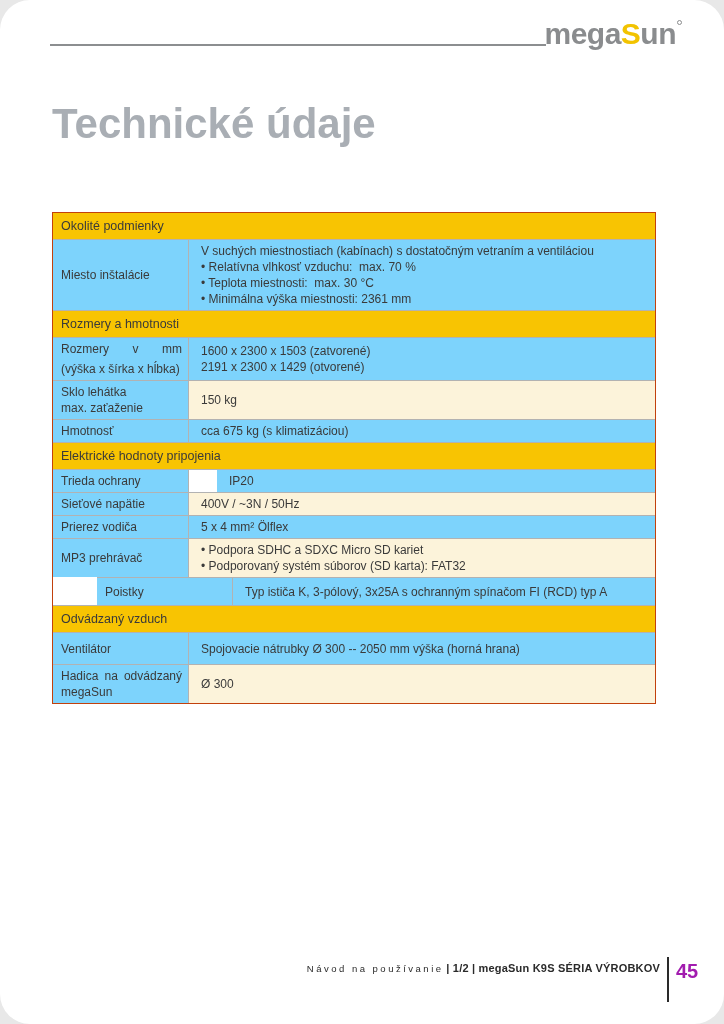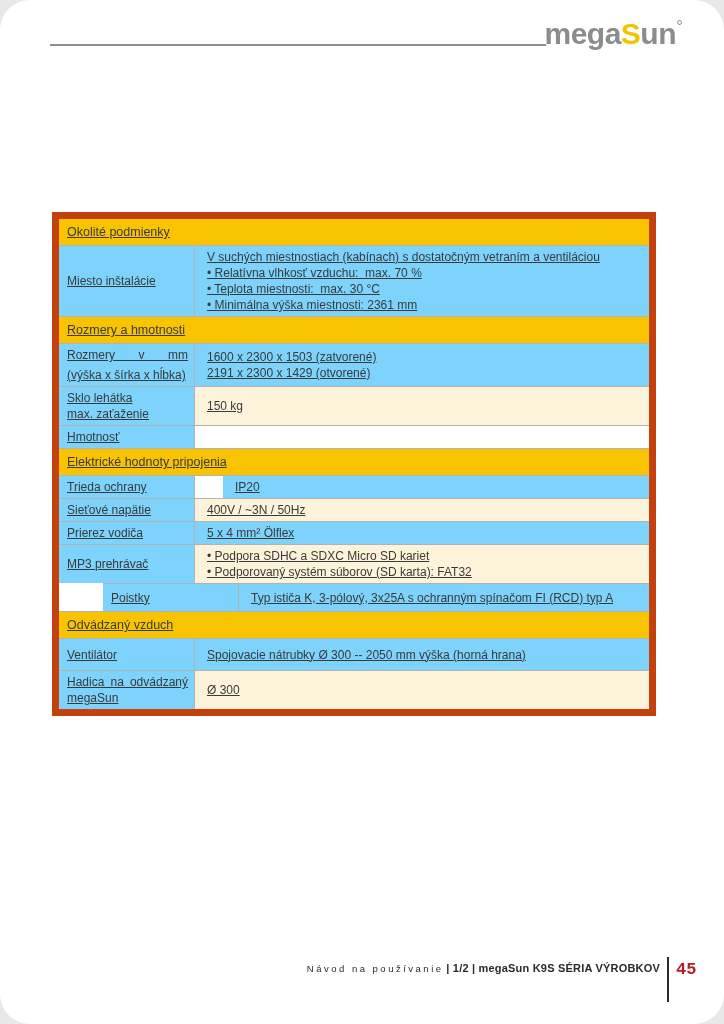--- a/index.html
+++ b/index.html
@@ -13,21 +13,21 @@
   
   .header-rule { position:absolute; left:50px; top:44px; width:496px; height:2px; background:#8c8e90; }
   .logo { position:absolute; top:17px; right:42px; font-size:30px; font-weight:bold; color:#8a8c8e; letter-spacing:-0.5px; white-space:nowrap; }
   .logo .logo-s { color:#f2c300; }
   .logo .tm-dot { display:inline-block; width:5px; height:5px; border:1.4px solid #8a8c8e; border-radius:50%; vertical-align:top; margin:3px 0 0 1px; }
 
   
   .doc-title { position:absolute; left:52px; top:100px; font-size:42px; font-weight:bold; color:#a9aeb4; }
 
   
-  .ttable { position:absolute; left:52px; top:212px; width:604px; border:7px solid #c2410c; font-size:12px; line-height:16px;text-decoration:underline; }
+  .ttable { position:absolute; left:52px; top:212px; width:604px; border:1px solid #c2410c; font-size:12px; line-height:16px; }
   .ttable > div + div { border-top:1px solid #b2b2b2; }
   .sec-header { background:#f8c402; color:#3a3a3a; padding:5px 8px; font-size:12.5px; }
   .trow { display:flex; align-items:stretch; }
   .tlabel {
     width:136px; background:#7dd3fc; padding:3px 6px 3px 8px;
     border-right:1px solid #b2b2b2; display:flex; flex-direction:column; justify-content:center;
   }
   .tlabel.split { justify-content:space-between; }
   .just-line { text-align:justify; text-align-last:justify; }
   .tvalue { flex:1; padding:3px 8px 3px 12px; display:flex; flex-direction:column; justify-content:center; background:#7dd3fc; }
@@ -44,31 +44,32 @@
   .r-mp3       { min-height:38px; }
   .r-poistky   { min-height:28px;margin-left:44px; }
   .r-ventilator{ min-height:32px; }
   .r-hadica    { min-height:33px; }
 
   
   .footer-text { position:absolute; top:962px; right:64px; white-space:nowrap; font-size:10px; color:#2a2a2a; }
   .footer-text .spaced { letter-spacing:2.5px; font-size:9.5px; }
   .footer-text .bold-part { font-weight:bold; font-size:11px; letter-spacing:0.2px; }
   .footer-bar { position:absolute; left:667px; top:957px; width:2px; height:45px; background:#2a2a2a; }
-  .page-number { position:absolute; left:676px; top:960px; font-size:17px; font-weight:bold; color:#b91c1c;font-family:Liberation Mono, monospace; }
+  .page-number { position:absolute; left:676px; top:960px; font-size:20px; font-weight:bold; color:#a21caf; }
 </style>
 </head>
 <body>
 
 <div class="page">
 
   <div class="header-rule"></div>
 
   <div class="logo"><span>mega</span><span class="logo-s">S</span><span>un</span><span class="tm-dot"></span></div>
 
+  <h1 class="doc-title">Technické údaje</h1>
 
   <div class="ttable">
 
     <div class="sec-header">Okolité podmienky</div>
     <div class="trow r-miesto">
       <div class="tlabel">
         <div>Miesto inštalácie</div>
       </div>
       <div class="tvalue">
         <div>V suchých miestnostiach (kabínach) s dostatočným vetraním a ventiláciou</div>
@@ -94,20 +95,23 @@
         <div>Sklo lehátka</div>
         <div>max. zaťaženie</div>
       </div>
       <div class="tvalue shade">
         <div>150 kg</div>
       </div>
     </div>
     <div class="trow r-hmotnost">
       <div class="tlabel">
         <div>Hmotnosť</div>
+      </div>
+      <div class="tvalue">
+        <div>cca 675 kg (s klimatizáciou)</div>
       </div>
     </div>
 
     <div class="sec-header">Elektrické hodnoty pripojenia</div>
     <div class="trow r-trieda">
       <div class="tlabel">
         <div>Trieda ochrany</div>
       </div>
       <div class="tvalue">
         <div>IP20</div>

